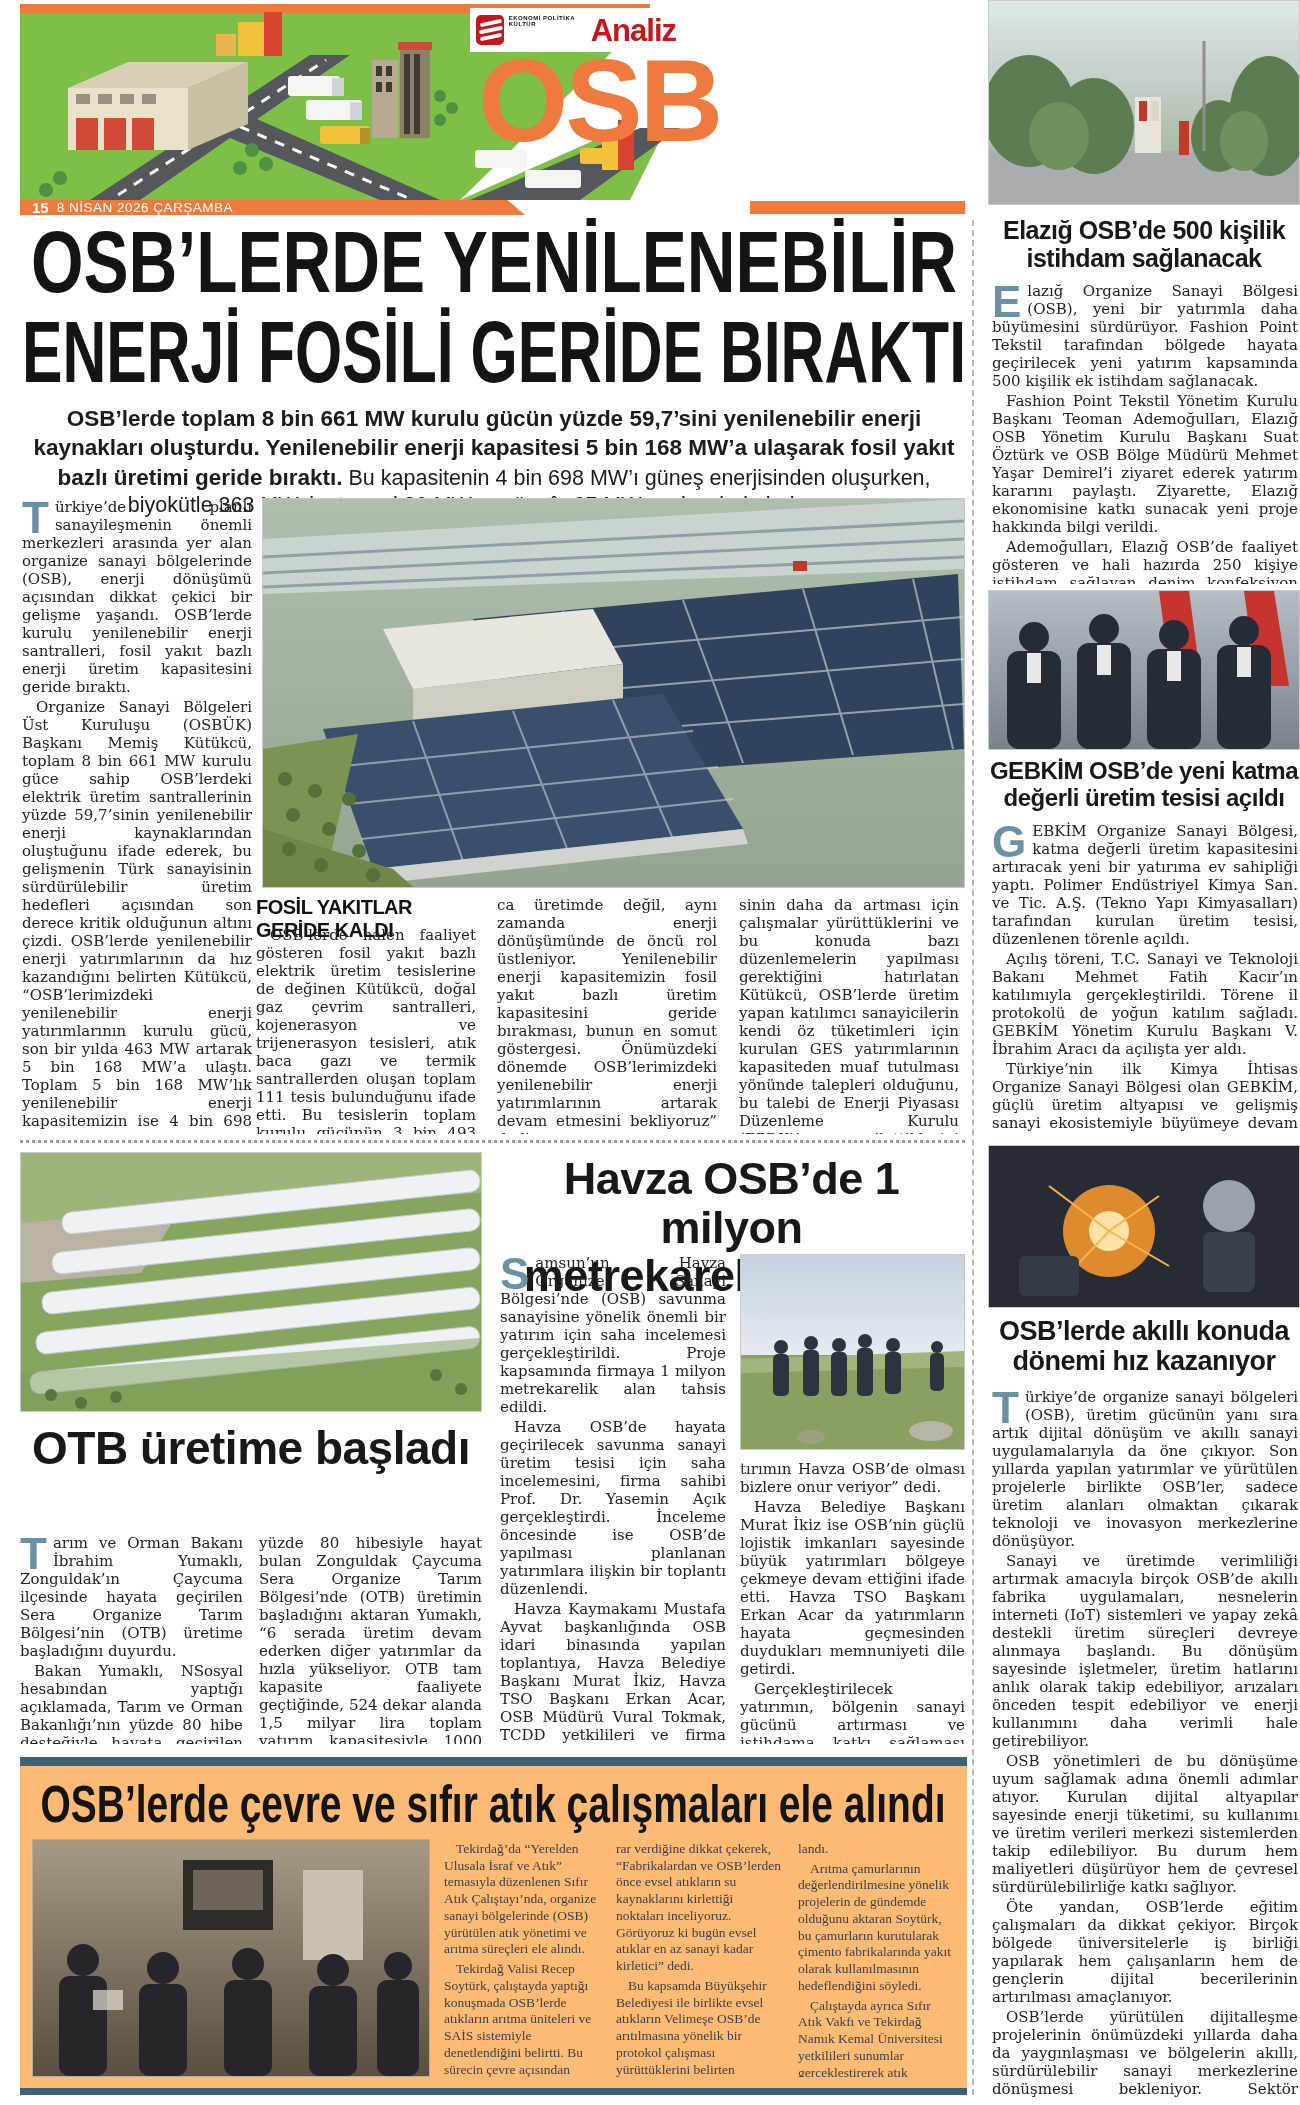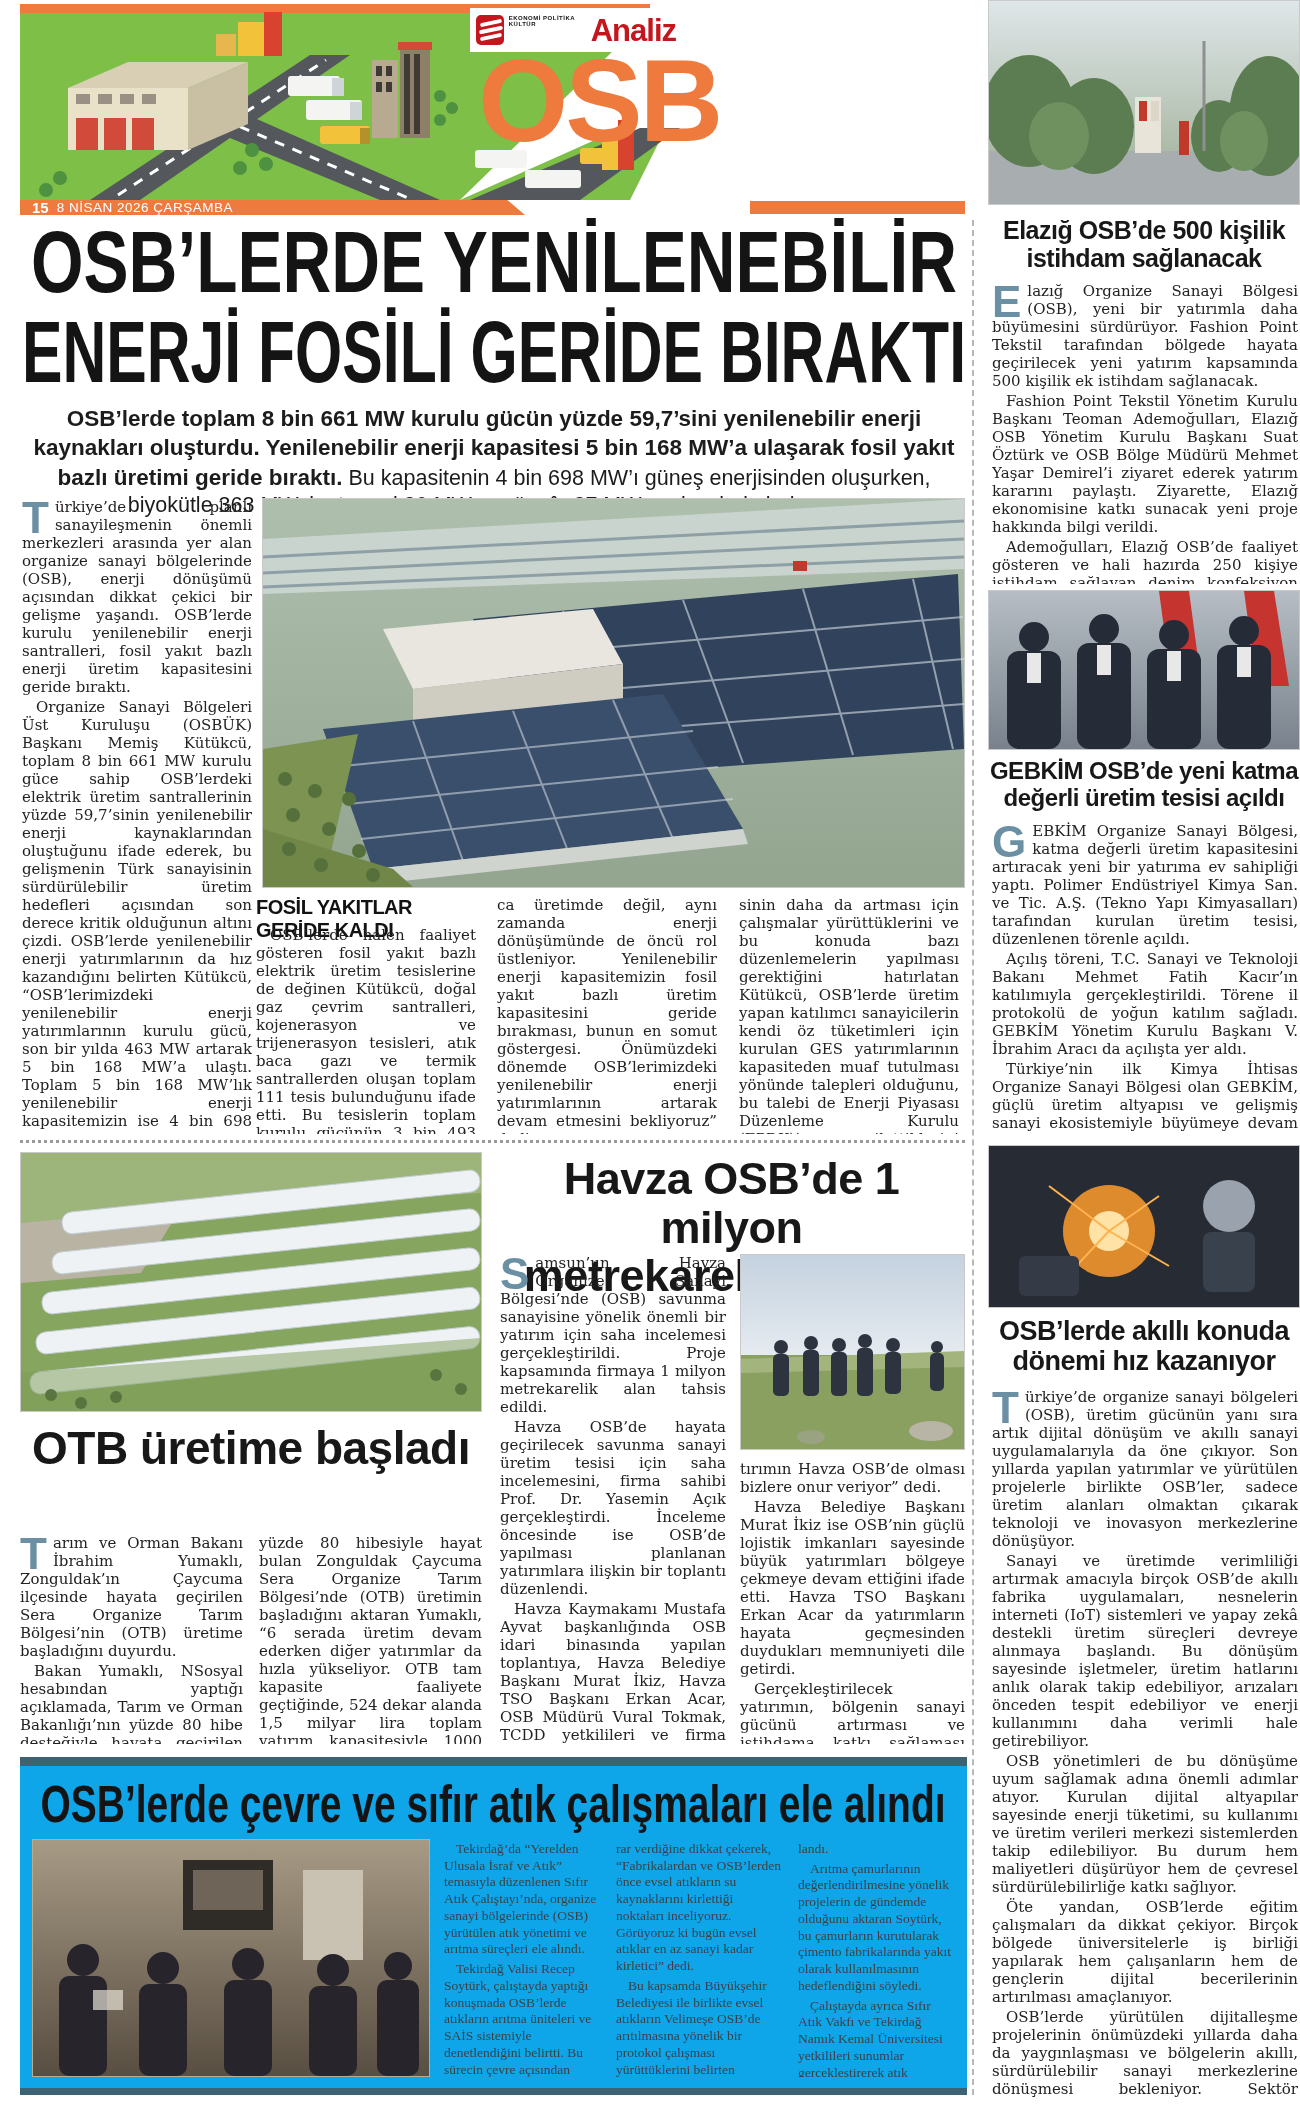--- a/index.html
+++ b/index.html
@@ -22,21 +22,21 @@
              text-align:center;line-height:1.08;letter-spacing:-0.5px;}
   .photo{border:1px solid #c9c9c9;box-sizing:border-box;overflow:hidden;}
   .orange{color:#ee7b3d;margin-top:25px;}
   .datebar{background:#ee7b3d;clip-path:polygon(0 0,96.5% 0,100% 100%,0 100%);
            color:#fff;font-family:"Liberation Sans",sans-serif;display:flex;align-items:center;}
   .datebar .num{font-weight:800;font-size:15px;padding:0 8px 0 12px;}
   .datebar .dt{font-size:13.5px;letter-spacing:0.5px;}
   .divider-dotted{border-top:3px dotted #9a9a9a;}
   .sidebar-divider{border-left:2px dashed #b8b8b8;}
   .teal{background:#3c6374;}
-  .beige{background:#0ea5e9;}
+  .beige{background:#fdba74;}
   .mini-title{font-family:"Liberation Sans",sans-serif;font-weight:700;color:#181818;
               text-align:center;line-height:1.12;letter-spacing:-0.5px;}
 </style>
 </head>
 <body>
 
 <div id="page">
 
   <svg class="abs" style="left:20px;top:0" width="948" height="200" viewBox="0 0 948 200">
     <rect x="0" y="4" width="630" height="9" fill="#ee7b3d"></rect>

